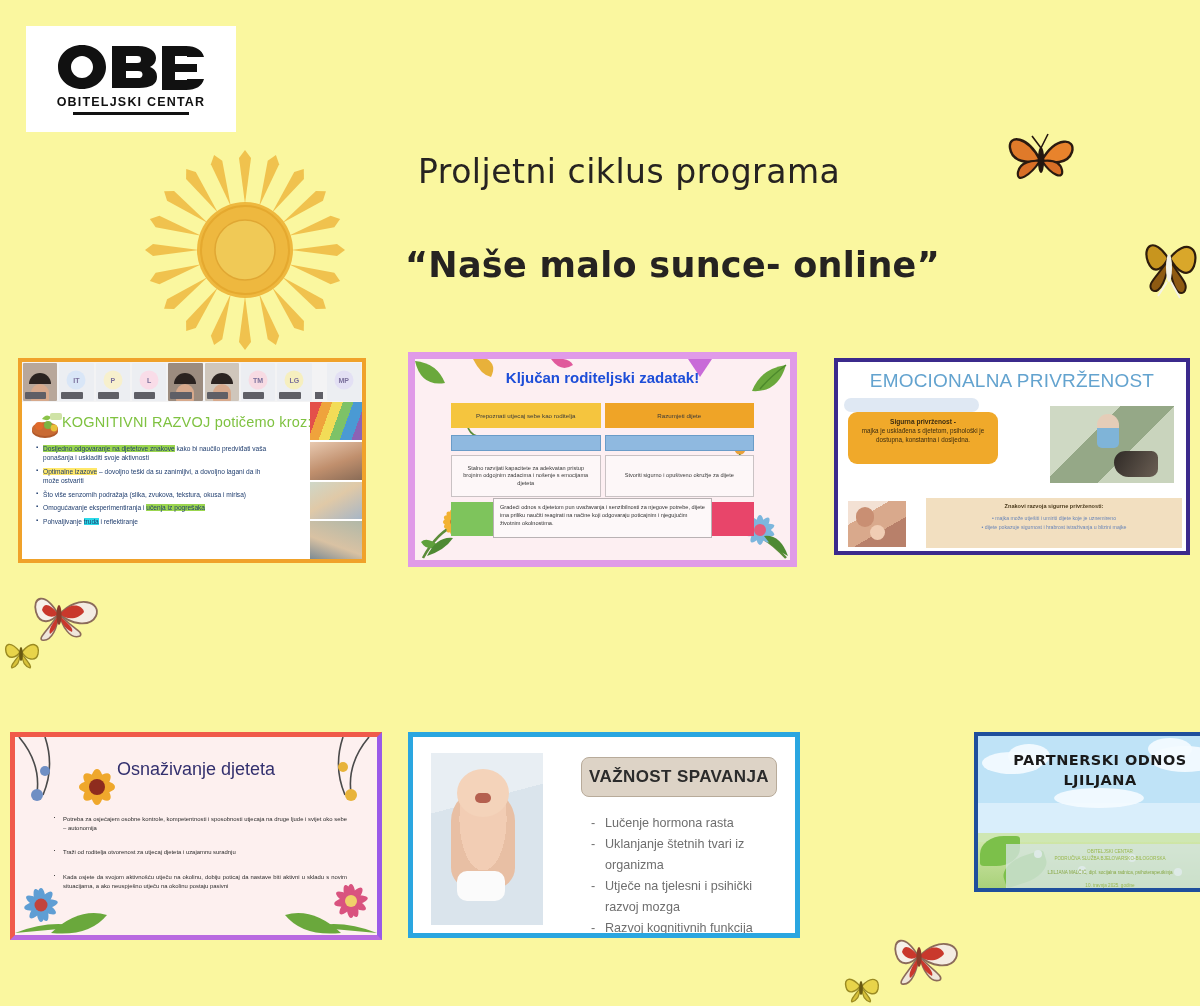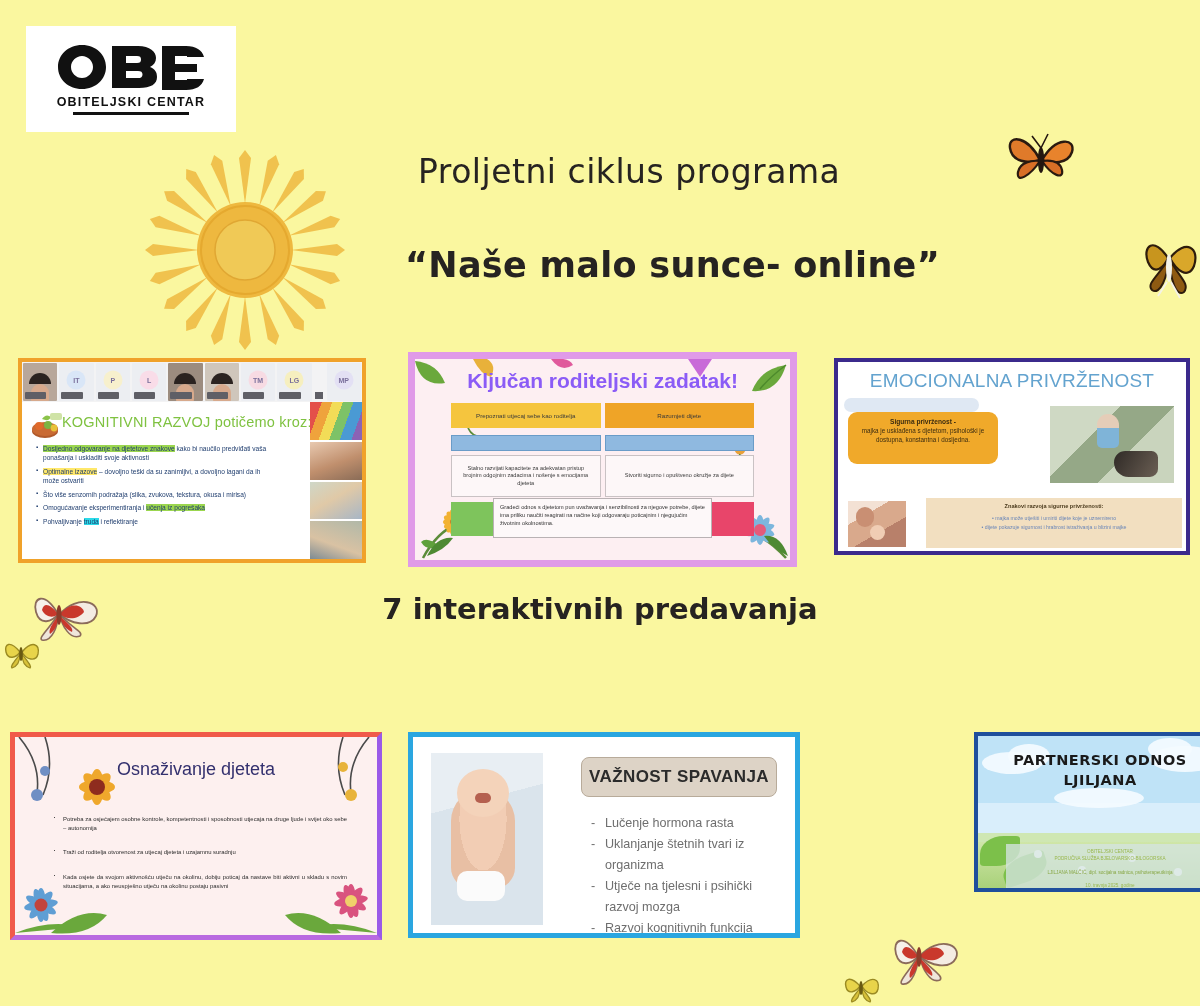--- a/index.html
+++ b/index.html
@@ -106,22 +106,22 @@
   .t-mom{ background:linear-gradient(160deg,#e8c9b0,#c08f6d 55%,#8a6c57); }
   .t-play{ background:linear-gradient(150deg,#cfd7c8,#e0c9a7 45%,#a7b6c6); }
   .t-floor{ background:linear-gradient(200deg,#b0b8a8,#d9c2a3 60%,#7d8b93); }
 
   
   #slide2{ left:408px; top:352px; width:389px; height:215px;
            border:7px solid #e09ae8; background:#fdeff0; }
   .s2inner{ position:absolute; inset:0; background:#fdeff2; }
   .s2title{
     position:absolute; left:0; right:0; top:10px; text-align:center;
-    font-family:"Liberation Sans", sans-serif; font-weight:bold; font-size:21px;
-    color:#8b5cf6;
+    font-family:"Liberation Sans", sans-serif; font-weight:bold; font-size:15px;
+    color:#1d4ed8;
   }
   .s2row{ position:absolute; display:flex; gap:4px; }
   .s2band{ left:36px; right:36px; top:44px; height:25px; }
   .s2band .cell{
     flex:1; display:flex; align-items:center; justify-content:center; text-align:center;
     font-family:"Liberation Sans", sans-serif; font-size:6.2px; color:#3a3a3a; line-height:8px;
     padding:1px 4px;
   }
   .s2band .c1{ background:#f5c53e; }
   .s2band .c2{ background:#efa427; }
@@ -517,21 +517,20 @@
         <div class="babyhead"></div>
     </div>
 
     <div class="s3beige">
       <div class="bt">Znakovi razvoja sigurne privrženosti:</div>
       <div class="bl">• <span>majka može utješiti i umiriti dijete koje je uznemireno</span></div>
       <div class="bl">• <span>dijete pokazuje sigurnost i hrabrost istraživanja u blizini majke</span></div>
     </div>
   </div>
 
-  <div class="mid mid-1">7 interaktivnih predavanja</div>
 
   <div class="slide" id="slide5">
     <div class="s5photo">
       <div class="bbody"></div>
       <div class="bhead"></div>
       <div class="bmouth"></div>
       <div class="bdiaper"></div>
     </div>
     <div class="s5titlebox">VAŽNOST SPAVANJA</div>
     <ul class="s5list">

